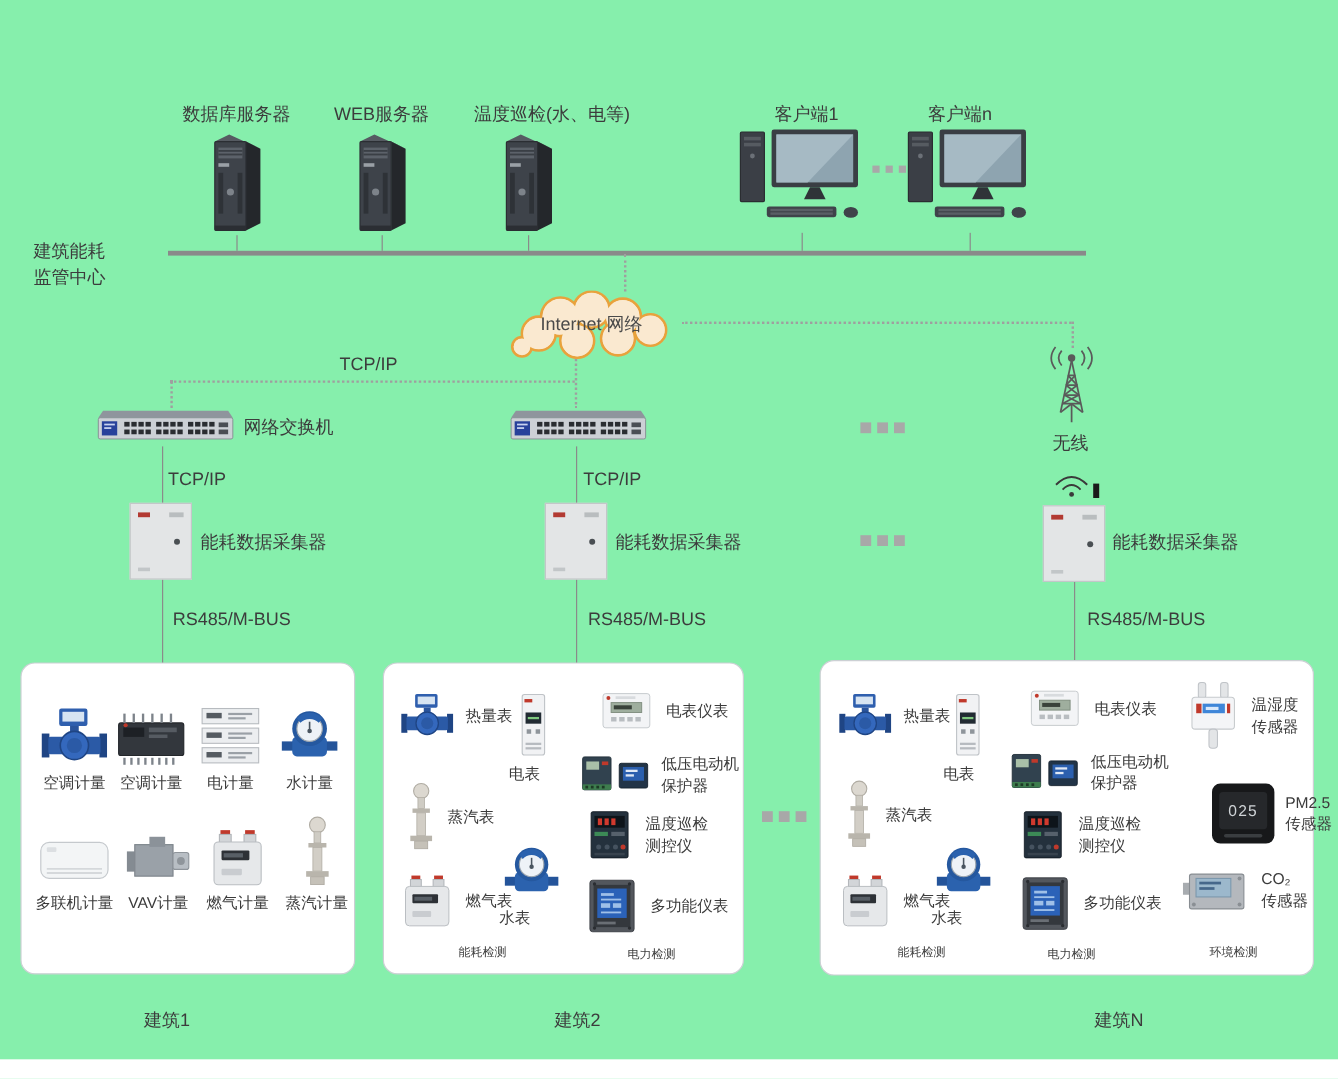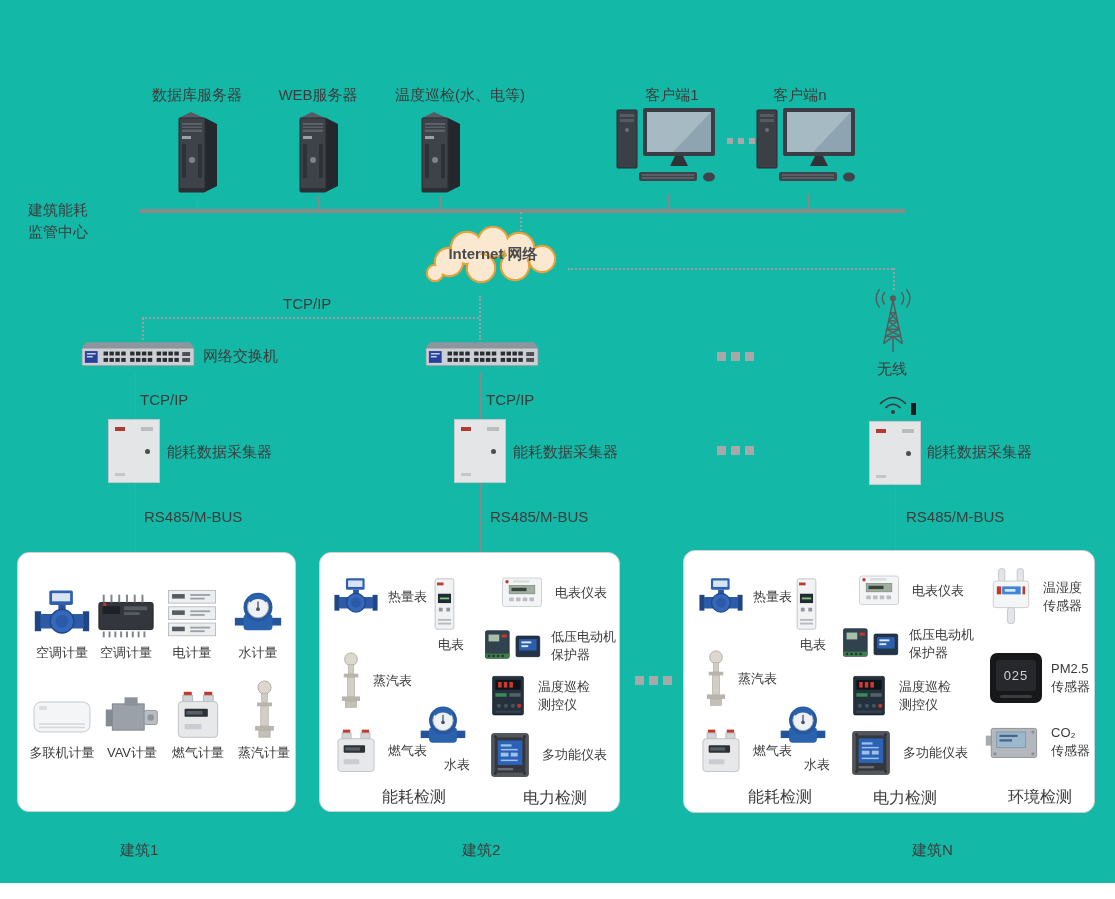--- a/index.html
+++ b/index.html
@@ -1,23 +1,23 @@
 <!DOCTYPE html>
 <html><head>
 <meta charset="utf-8">
 <style>
   * { margin:0; padding:0; box-sizing:border-box; }
   body { background:#fff; font-family:"Liberation Sans","DejaVu Sans",sans-serif; }
-  #canvas { position:relative; width:1115px; height:883px; background:#14b8a6; overflow:hidden; }
+  #canvas { position:relative; width:1115px; height:883px; background:#86efac; overflow:hidden; }
 
   .lbl { position:absolute; font-size:15px; color:#3c3c3c; white-space:nowrap; }
   .lbl.center { transform:translateX(-50%); }
   .ilbl { font-size:13px; color:#3b3b3b; }
   .ml { white-space:pre-line; line-height:1.35; text-align:left; }
-  .cat { position:absolute; font-size:16px; color:#3b3b3b; }
+  .cat { position:absolute; font-size:10px; color:#3b3b3b; }
 
   .vline { position:absolute; width:0; border-left:1.5px solid #8a8a8a; }
   .vdot  { position:absolute; width:0; border-left:2px dotted #9f9f9f; }
   .hdot  { position:absolute; height:0; border-top:2px dotted #9f9f9f; }
   .bus   { position:absolute; height:4px; background:#8a8a8a; }
 
   .dots { position:absolute; display:flex; gap:5px; }
   .dots span { width:9px; height:9px; background:#a8a8a8; display:block; }
   .dots.small span { width:6px; height:6px; }
 
@@ -28,27 +28,27 @@
   .collector .graymark { position:absolute; right:6px; top:7px; width:12px; height:4px; background:#b9bdbf; }
   .collector .dot { position:absolute; right:9px; top:29px; width:5px; height:5px; border-radius:50%; background:#4a4f53; }
   .collector .foot { position:absolute; left:6px; bottom:6px; width:10px; height:3px; background:#c2c6c8; }
 
   .bitem { position:absolute; width:72px; text-align:center; }
   .bitem .icw { height:58px; display:flex; align-items:flex-end; justify-content:center; }
   .bitem .ilbl { display:block; margin-top:4px; }
 
   .row { position:absolute; display:flex; align-items:center; }
   .row .ilbl { margin-left:9px; }
-  .col { position:absolute; text-align:right; }
+  .col { position:absolute; text-align:left; }
   .col .ilbl { display:block; margin-top:4px; }
 
   .cloudwrap { position:absolute; }
   .cloudtext { position:absolute; width:100%; text-align:center; font-size:15px; color:#4a4a4a; }
 
-  .pm25 { width:52px; height:50px; background:#17181a; border-radius:7px; position:relative; flex:none; }
+  .pm25 { width:52px; height:50px; background:#17181a; border-radius:7px; position:relative; flex:none;margin-left:20px; }
   .pm25 .screen { position:absolute; left:6px; top:7px; right:6px; bottom:12px; background:#26282b; border-radius:3px;
                   display:flex; align-items:center; justify-content:center; color:#cfd3d6; font-size:13px; letter-spacing:1px; }
   .pm25 .bar { position:absolute; left:10px; bottom:5px; right:10px; height:3px; background:#3a3d40; border-radius:2px; }
 
   .stub { position:absolute; width:5px; height:12px; background:#1b1b1b; }
 
   svg.ic { display:block; flex:none; }
 </style>
 </head>
 <body>
@@ -398,21 +398,21 @@
     <span>监管中心</span>
   </div>
 
   <div class="vdot" style="left:520px; top:212px; height:31px;"></div>
   <div class="vdot" style="left:479px; top:296px; height:44px;"></div>
   <div class="hdot" style="left:142px; top:317px; width:337px;"></div>
   <div class="vdot" style="left:142px; top:318px; height:22px;"></div>
   <div class="hdot" style="left:568px; top:268px; width:325px;"></div>
   <div class="vdot" style="left:893px; top:268px; height:22px;"></div>
 
-  <div class="cloudwrap" style="left:415px; top:226px; width:156px; height:58px;font-weight:bold;">
+  <div class="cloudwrap" style="left:415px; top:242px; width:156px; height:58px;">
     <svg width="156" height="58" viewBox="0 0 156 58">
       <g fill="#FAE9D0" stroke="#E8A23C" stroke-width="2.4">
         <circle cx="20" cy="47" r="8"></circle>
         <circle cx="34" cy="36" r="14"></circle>
         <circle cx="52" cy="22" r="16"></circle>
         <circle cx="78" cy="16" r="15"></circle>
         <circle cx="104" cy="22" r="15"></circle>
         <circle cx="127" cy="33" r="13"></circle>
         <circle cx="100" cy="40" r="14"></circle>
         <circle cx="66" cy="42" r="14"></circle>

